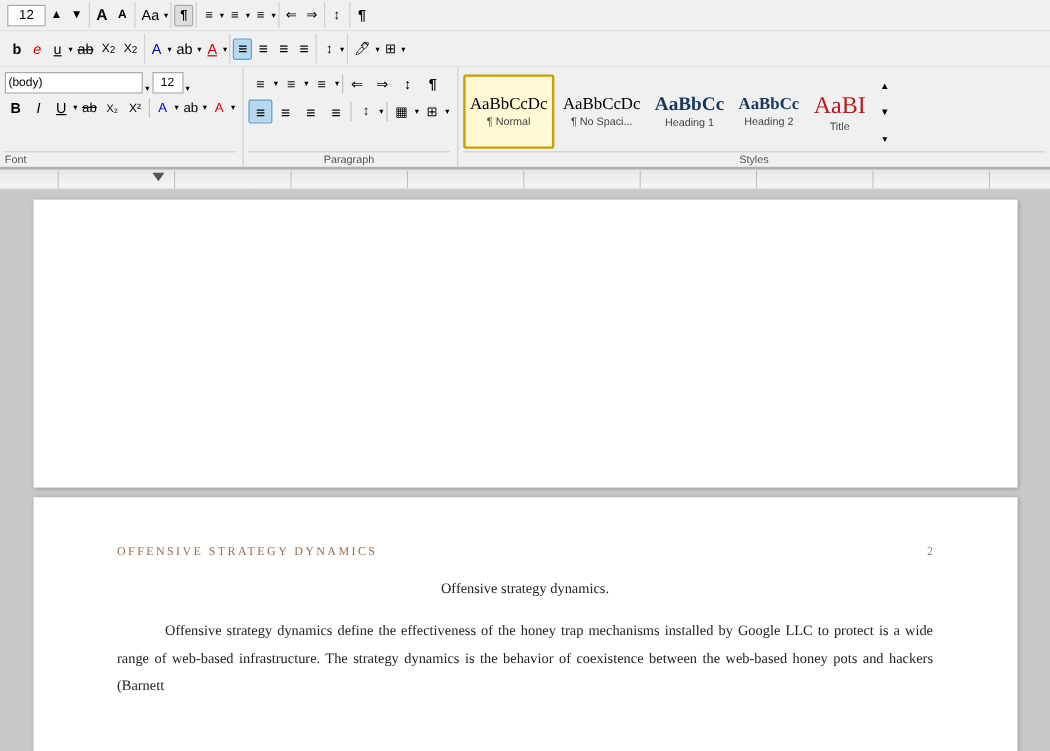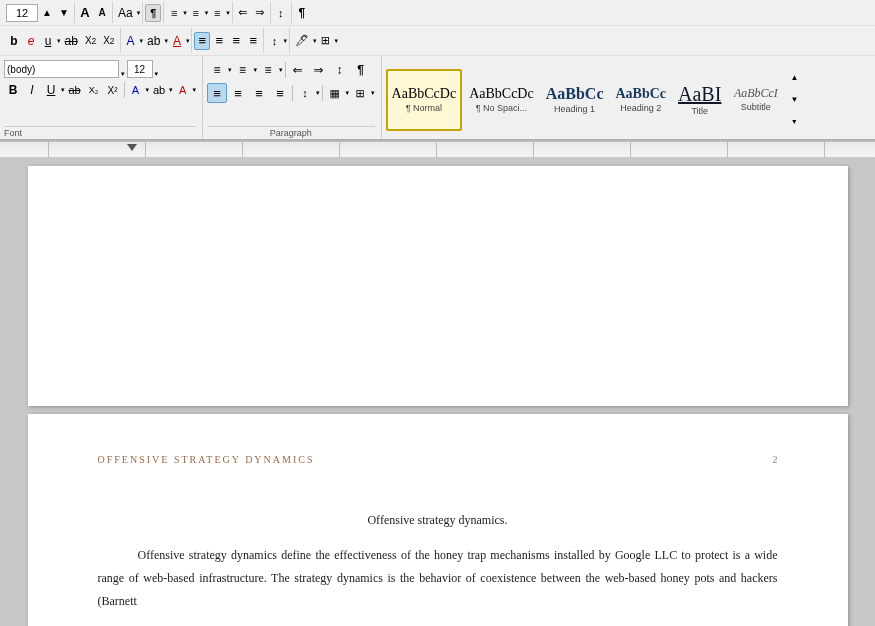--- a/index.html
+++ b/index.html
@@ -205,37 +205,34 @@
           <div class="style-preview" style="font-size:16px;color:#17375e;font-weight:bold;font-family:'Times New Roman',serif;">AaBbCc</div>
           <div class="style-label">Heading 1</div>
         </div>
 
         <div class="style-btn style-heading2" style="min-width:55px;height:62px;">
           <div class="style-preview" style="font-size:14px;color:#17375e;font-weight:bold;font-family:'Times New Roman',serif;">AaBbCc</div>
           <div class="style-label">Heading 2</div>
         </div>
 
         <div class="style-btn style-title" style="min-width:45px;height:62px;">
-          <div class="style-preview" style="font-size:20px;color:#0f172a;font-family:'Times New Roman',serif;text-decoration:underline;">AaBI</div>
+          <div class="style-preview" style="font-size:20px;color:#b91c1c;font-family:'Times New Roman',serif;">AaBI</div>
           <div class="style-label">Title</div>
         </div>
 
-        <div class="style-btn style-subtitle" style="min-width:55px;height:62px;">
-          <div class="style-preview" style="font-size:12px;color:#555;font-style:italic;font-family:'Times New Roman',serif;">AaBbCcI</div>
-          <div class="style-label">Subtitle</div>
-        </div>
 
 
         <div style="display:flex;flex-direction:column;justify-content:space-between;height:62px;margin-left:1px;">
           <button class="rbn-btn" style="width:14px;height:18px;font-size:8px;">▲</button>
           <button class="rbn-btn" style="width:14px;height:18px;font-size:8px;">▼</button>
           <button class="rbn-btn" style="width:14px;height:18px;font-size:8px;">▾</button>
         </div>
 
       </div>
+      <div style="font-size:9px;color:#555;text-align:center;border-top:1px solid #d0d0d0;padding:1px 0;">Styles</div>
     </div>
   </div>
 </div>
 
 <div class="ruler">
   <div style="width:100%;height:100%;background:linear-gradient(#e8e8e8,#f5f5f5);position:relative;overflow:hidden;">
 
     <div style="position:absolute;top:0;left:0;width:100%;height:100%;
       background: repeating-linear-gradient(90deg, transparent 0px, transparent 48px, #888 48px, #888 49px, transparent 49px, transparent 97px, #888 97px, #888 98px);
       background-size: 97px 100%;
@@ -245,21 +242,21 @@
   </div>
 </div>
 
 <div class="doc-area">
 
   <div class="page" style="min-height:240px;max-height:240px;">
     
   </div>
 
   <div class="page" style="min-height:260px;">
-    <div style="display:flex;justify-content:space-between;align-items:center;margin-bottom:48px;">
+    <div style="display:flex;justify-content:space-between;align-items:center;margin-bottom:18px;">
       <span style="font-size:10px;color:#9a6b4b;letter-spacing:2px;text-transform:uppercase;font-family:'Times New Roman',serif;">OFFENSIVE STRATEGY DYNAMICS</span>
       <span style="font-size:10px;color:#888;font-family:'Times New Roman',serif;">2</span>
     </div>
     <div style="font-size:12px;font-family:'Times New Roman',serif;text-align:center;font-weight:normal;margin-bottom:16px;color:#222;">Offensive strategy dynamics.</div>
     <div style="font-size:12px;font-family:'Times New Roman',serif;line-height:1.9;color:#222;text-align:justify;">
       <p style="text-indent:40px;">Offensive strategy dynamics define the effectiveness of the honey trap mechanisms installed by Google LLC to protect is a wide range of web-based infrastructure. The strategy dynamics is the behavior of coexistence between the web-based honey pots and hackers (Barnett</p>
     </div>
   </div>
 
 </div>

